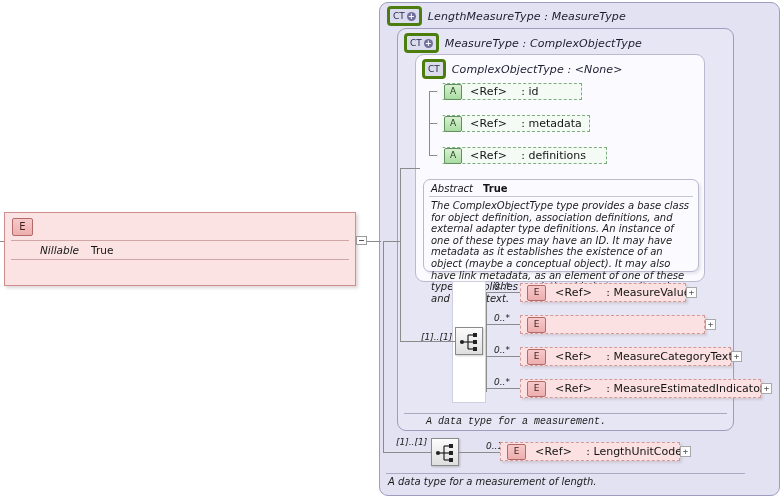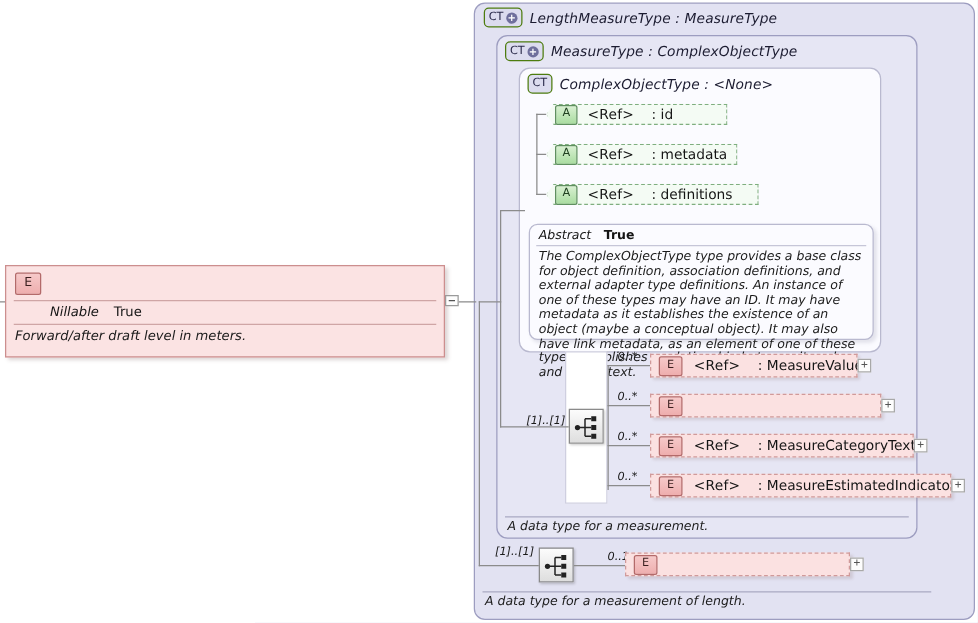--- a/index.html
+++ b/index.html
@@ -13,21 +13,21 @@
   .ctbox{border:1px solid #9d9dc0;border-radius:9px;background:#e2e2f2;}
   .ctbox.lvl2{background:#e6e6f4;}
   .ctbox.lvl3{background:#fbfbff;border-color:#b9b9cf;}
 
   .ct-title{position:absolute;display:flex;align-items:center;gap:6px;
             font-size:11px;color:#1b1b30;white-space:nowrap;}
   .ct-title .tt{font-weight:normal;letter-spacing:.1px;font-style:italic;}
 
   
   .badge-ct{display:inline-flex;align-items:center;
-            height:14px;border:1px solid #4d7c0f;border-radius:4px;
+            height:14px;border:3px solid #4d7c0f;border-radius:4px;
             background:#dcdcef;font-size:9px;color:#2a2a4a;padding:0 3px;
             line-height:1;font-family:"DejaVu Sans","Liberation Sans",sans-serif;}
   .badge-ct .plus{display:inline-block;width:9px;height:9px;margin-left:2px;
             border-radius:50%;background:#6f6f9c;color:#fff;font-size:8px;
             line-height:9px;text-align:center;font-weight:bold;}
 
   
   .elembox{border:1px solid #cc8e8e;background:#fbe3e3;
            box-shadow:2px 2px 3px rgba(120,90,90,.25);}
   .eb-head{display:flex;align-items:flex-start;gap:7px;padding:5px 7px 4px 7px;}
@@ -204,21 +204,21 @@
 
 <div class="abs refbox" style="left:520px;top:379px;width:241px;height:19px;">
   <span class="badge-e">E</span>
   <span class="rowtxt">
     <span class="ref">&lt;Ref&gt;</span><span class="sep"></span><span>:</span>&nbsp;<span>MeasureEstimatedIndicator</span>
   </span>
 </div>
 <div class="abs plusbox" style="left:761px;top:383px;">+</div>
 
 <div class="footline" style="left:404px;top:413px;width:323px;"></div>
-<div class="foottxt" style="left:406px;top:416px;">A data type for a measurement.</div>
+<div class="foottxt" style="left:426px;top:416px;font-family:Liberation Mono, monospace;">A data type for a measurement.</div>
 
 <div class="card" style="left:396px;top:437px;">[1]..[1]</div>
 <div class="ln lnh abs" style="left:383px;top:452px;width:48px;height:1px;"></div>
 
 <div class="abs seqicon" style="left:431px;top:438px;width:28px;height:28px;">
   <svg width="28" height="28" viewBox="0 0 28 28">
     <circle cx="6" cy="14" r="2.1" fill="#222"></circle>
     <line x1="8" y1="14" x2="12" y2="14" stroke="#222" stroke-width="1.2"></line>
     <line x1="12" y1="7" x2="12" y2="21" stroke="#222" stroke-width="1.2"></line>
     <line x1="12" y1="7" x2="17" y2="7" stroke="#222" stroke-width="1.2"></line>
@@ -228,37 +228,39 @@
     <rect x="17" y="12" width="4" height="4" fill="#222"></rect>
     <rect x="17" y="19" width="4" height="4" fill="#222"></rect>
   </svg>
 </div>
 
 <div class="ln lnh abs" style="left:459px;top:452px;width:41px;height:1px;"></div>
 <div class="card" style="left:472px;top:441px;padding-left:14px;">0..1</div>
 
 <div class="abs refbox" style="left:500px;top:442px;width:180px;height:19px;">
   <span class="badge-e">E</span>
+  <span class="rowtxt">
+    <span class="ref">&lt;Ref&gt;</span><span class="sep"></span><span>:</span>&nbsp;<span>LengthUnitCode</span>
+  </span>
 </div>
 <div class="abs plusbox" style="left:680px;top:446px;">+</div>
 
 <div class="footline" style="left:386px;top:473px;width:359px;"></div>
 <div class="foottxt" style="left:388px;top:476px;">A data type for a measurement of length.</div>
 
 <div class="abs elembox" style="left:4px;top:212px;width:352px;height:74px;">
   <div class="eb-head">
     <span class="badge-e">E</span>
   </div>
   <div class="eb-sep"></div>
   <div class="eb-row">
     <span class="k">Nillable</span>
     <span class="v">True</span>
   </div>
   <div class="eb-sep"></div>
-  <div class="eb-doc">Forward/after draft level in meters.</div>
 </div>
 
 <div class="abs minusbox" style="left:356px;top:236px;">
   <i></i>
 </div>
 <div class="ln lnh abs" style="left:367px;top:241px;width:14px;height:1px;"></div>
 <div class="ln lnh abs" style="left:0px;top:241px;width:4px;height:1px;"></div>
 
 <div class="ln lnv abs" style="left:383px;top:241px;width:1px;height:212px;"></div>
 <div class="ln lnh abs" style="left:383px;top:241px;width:14px;height:1px;"></div>

